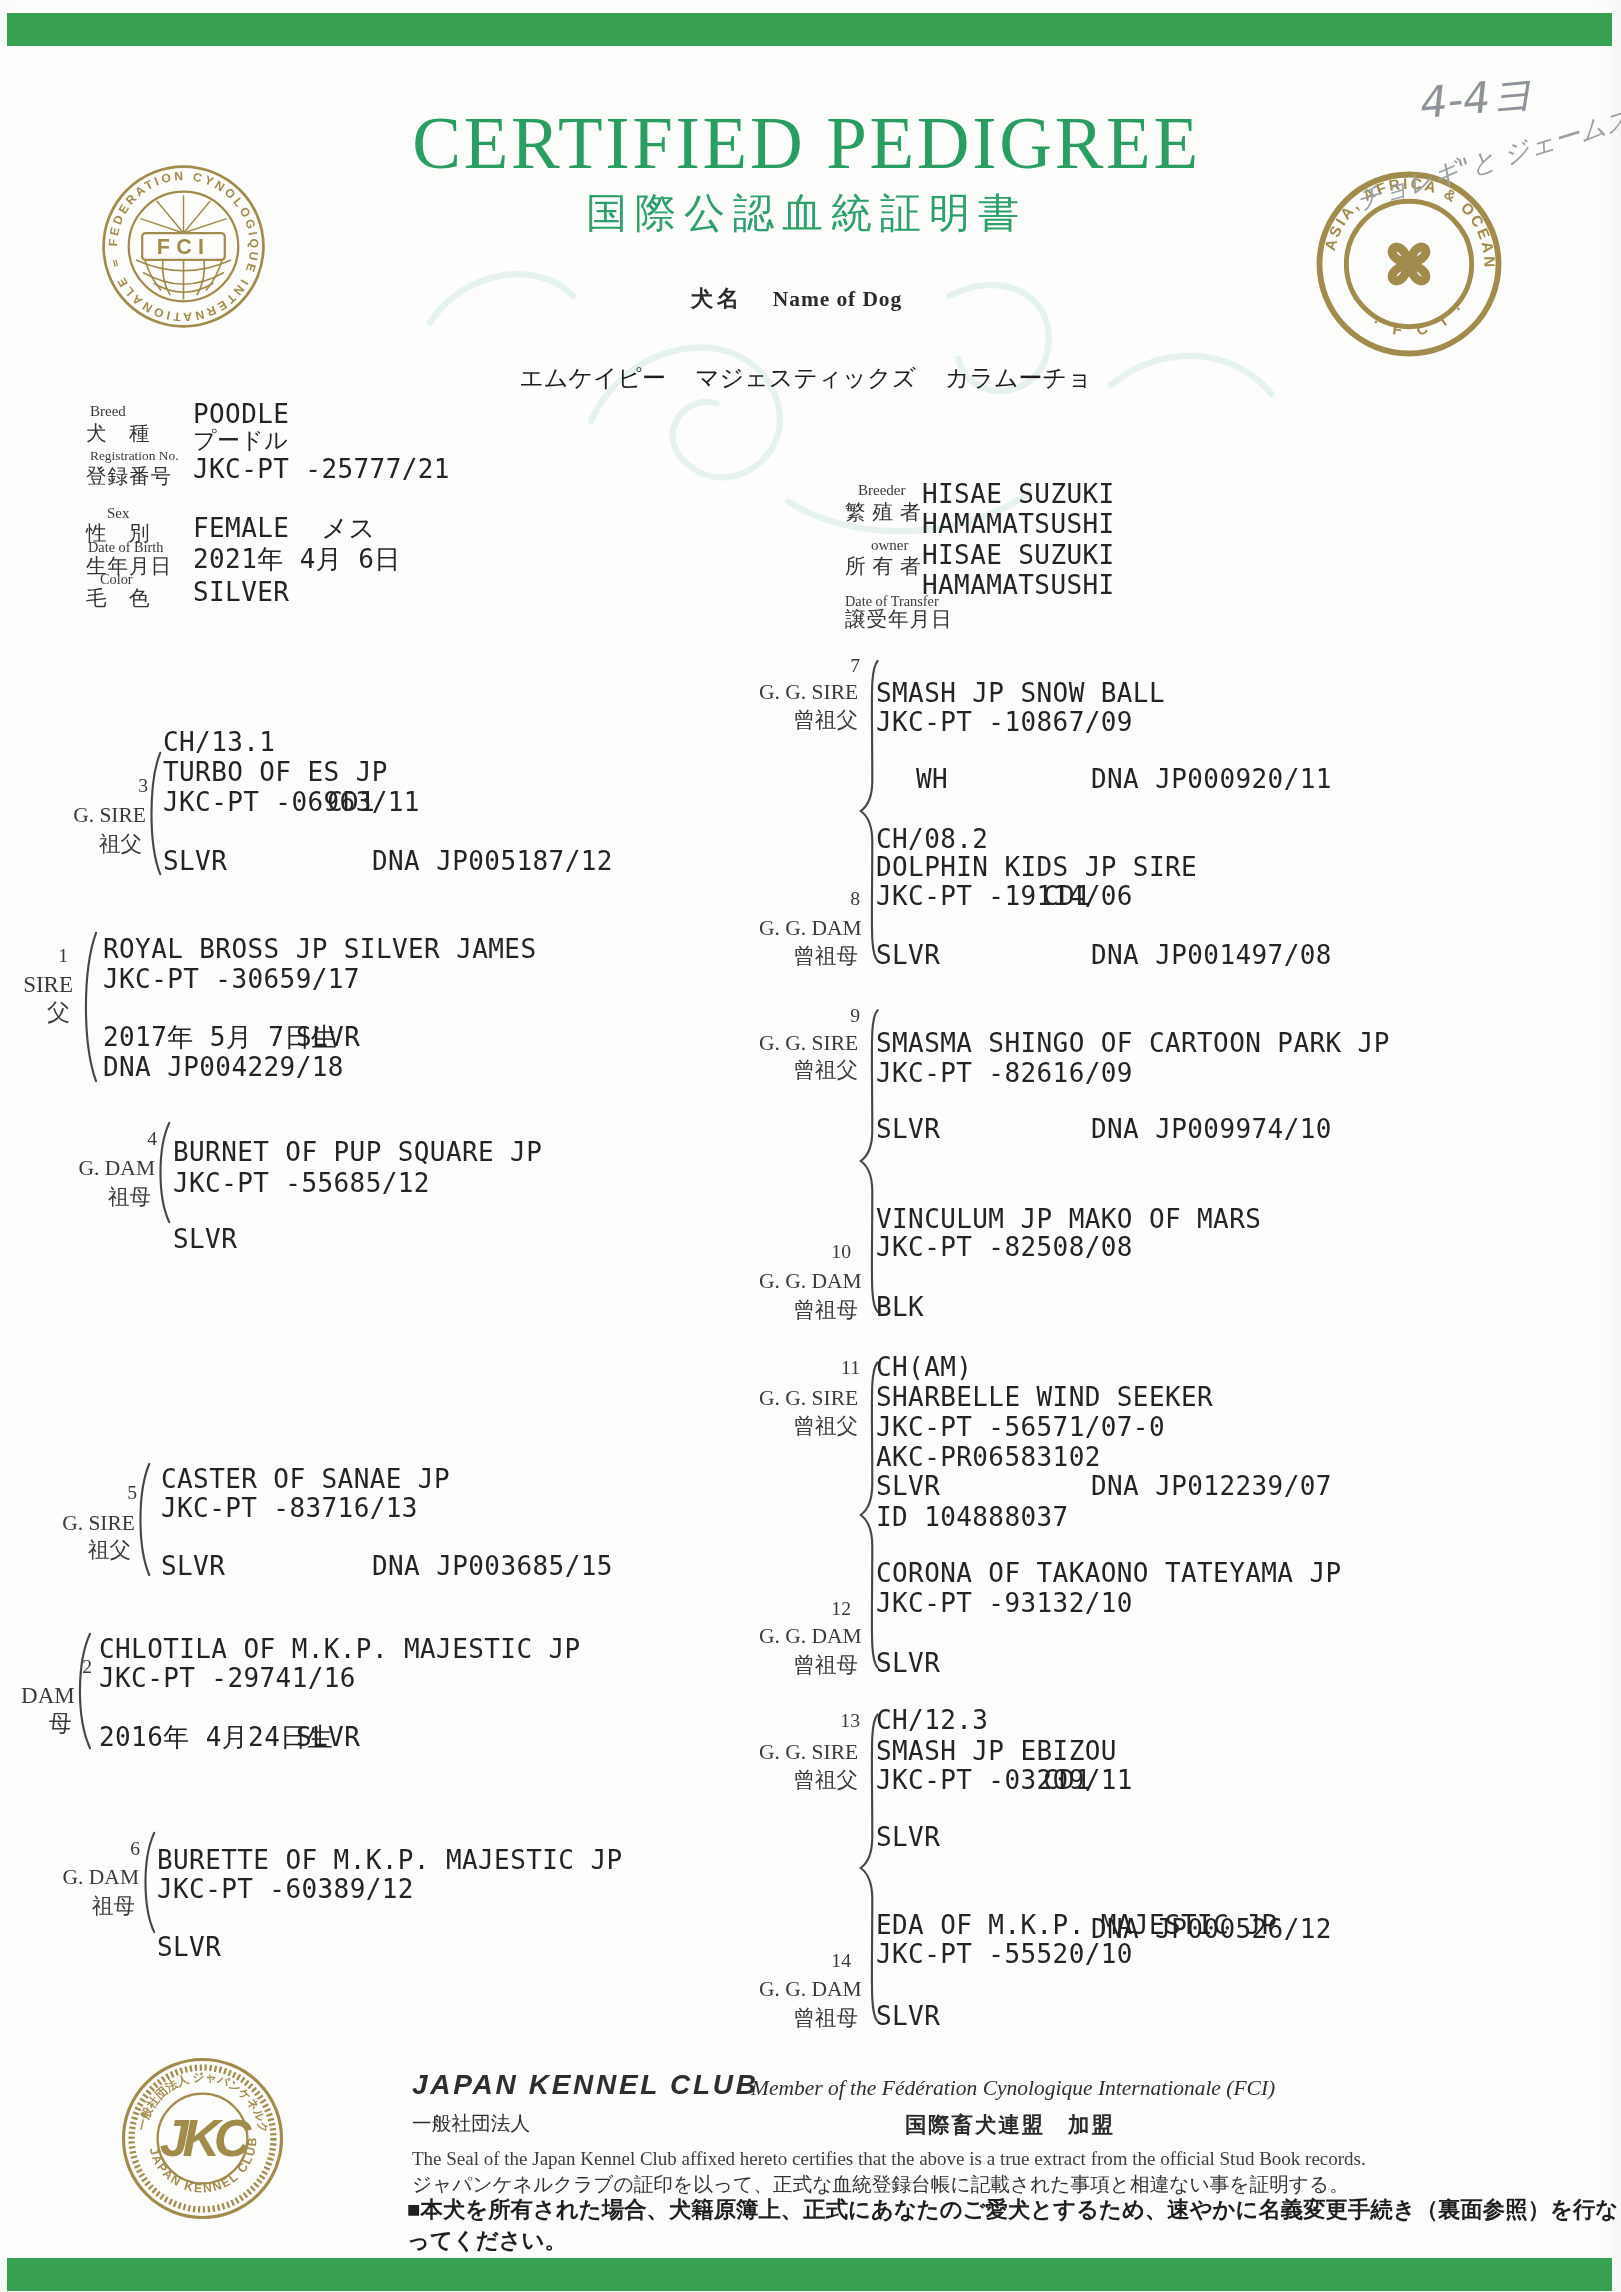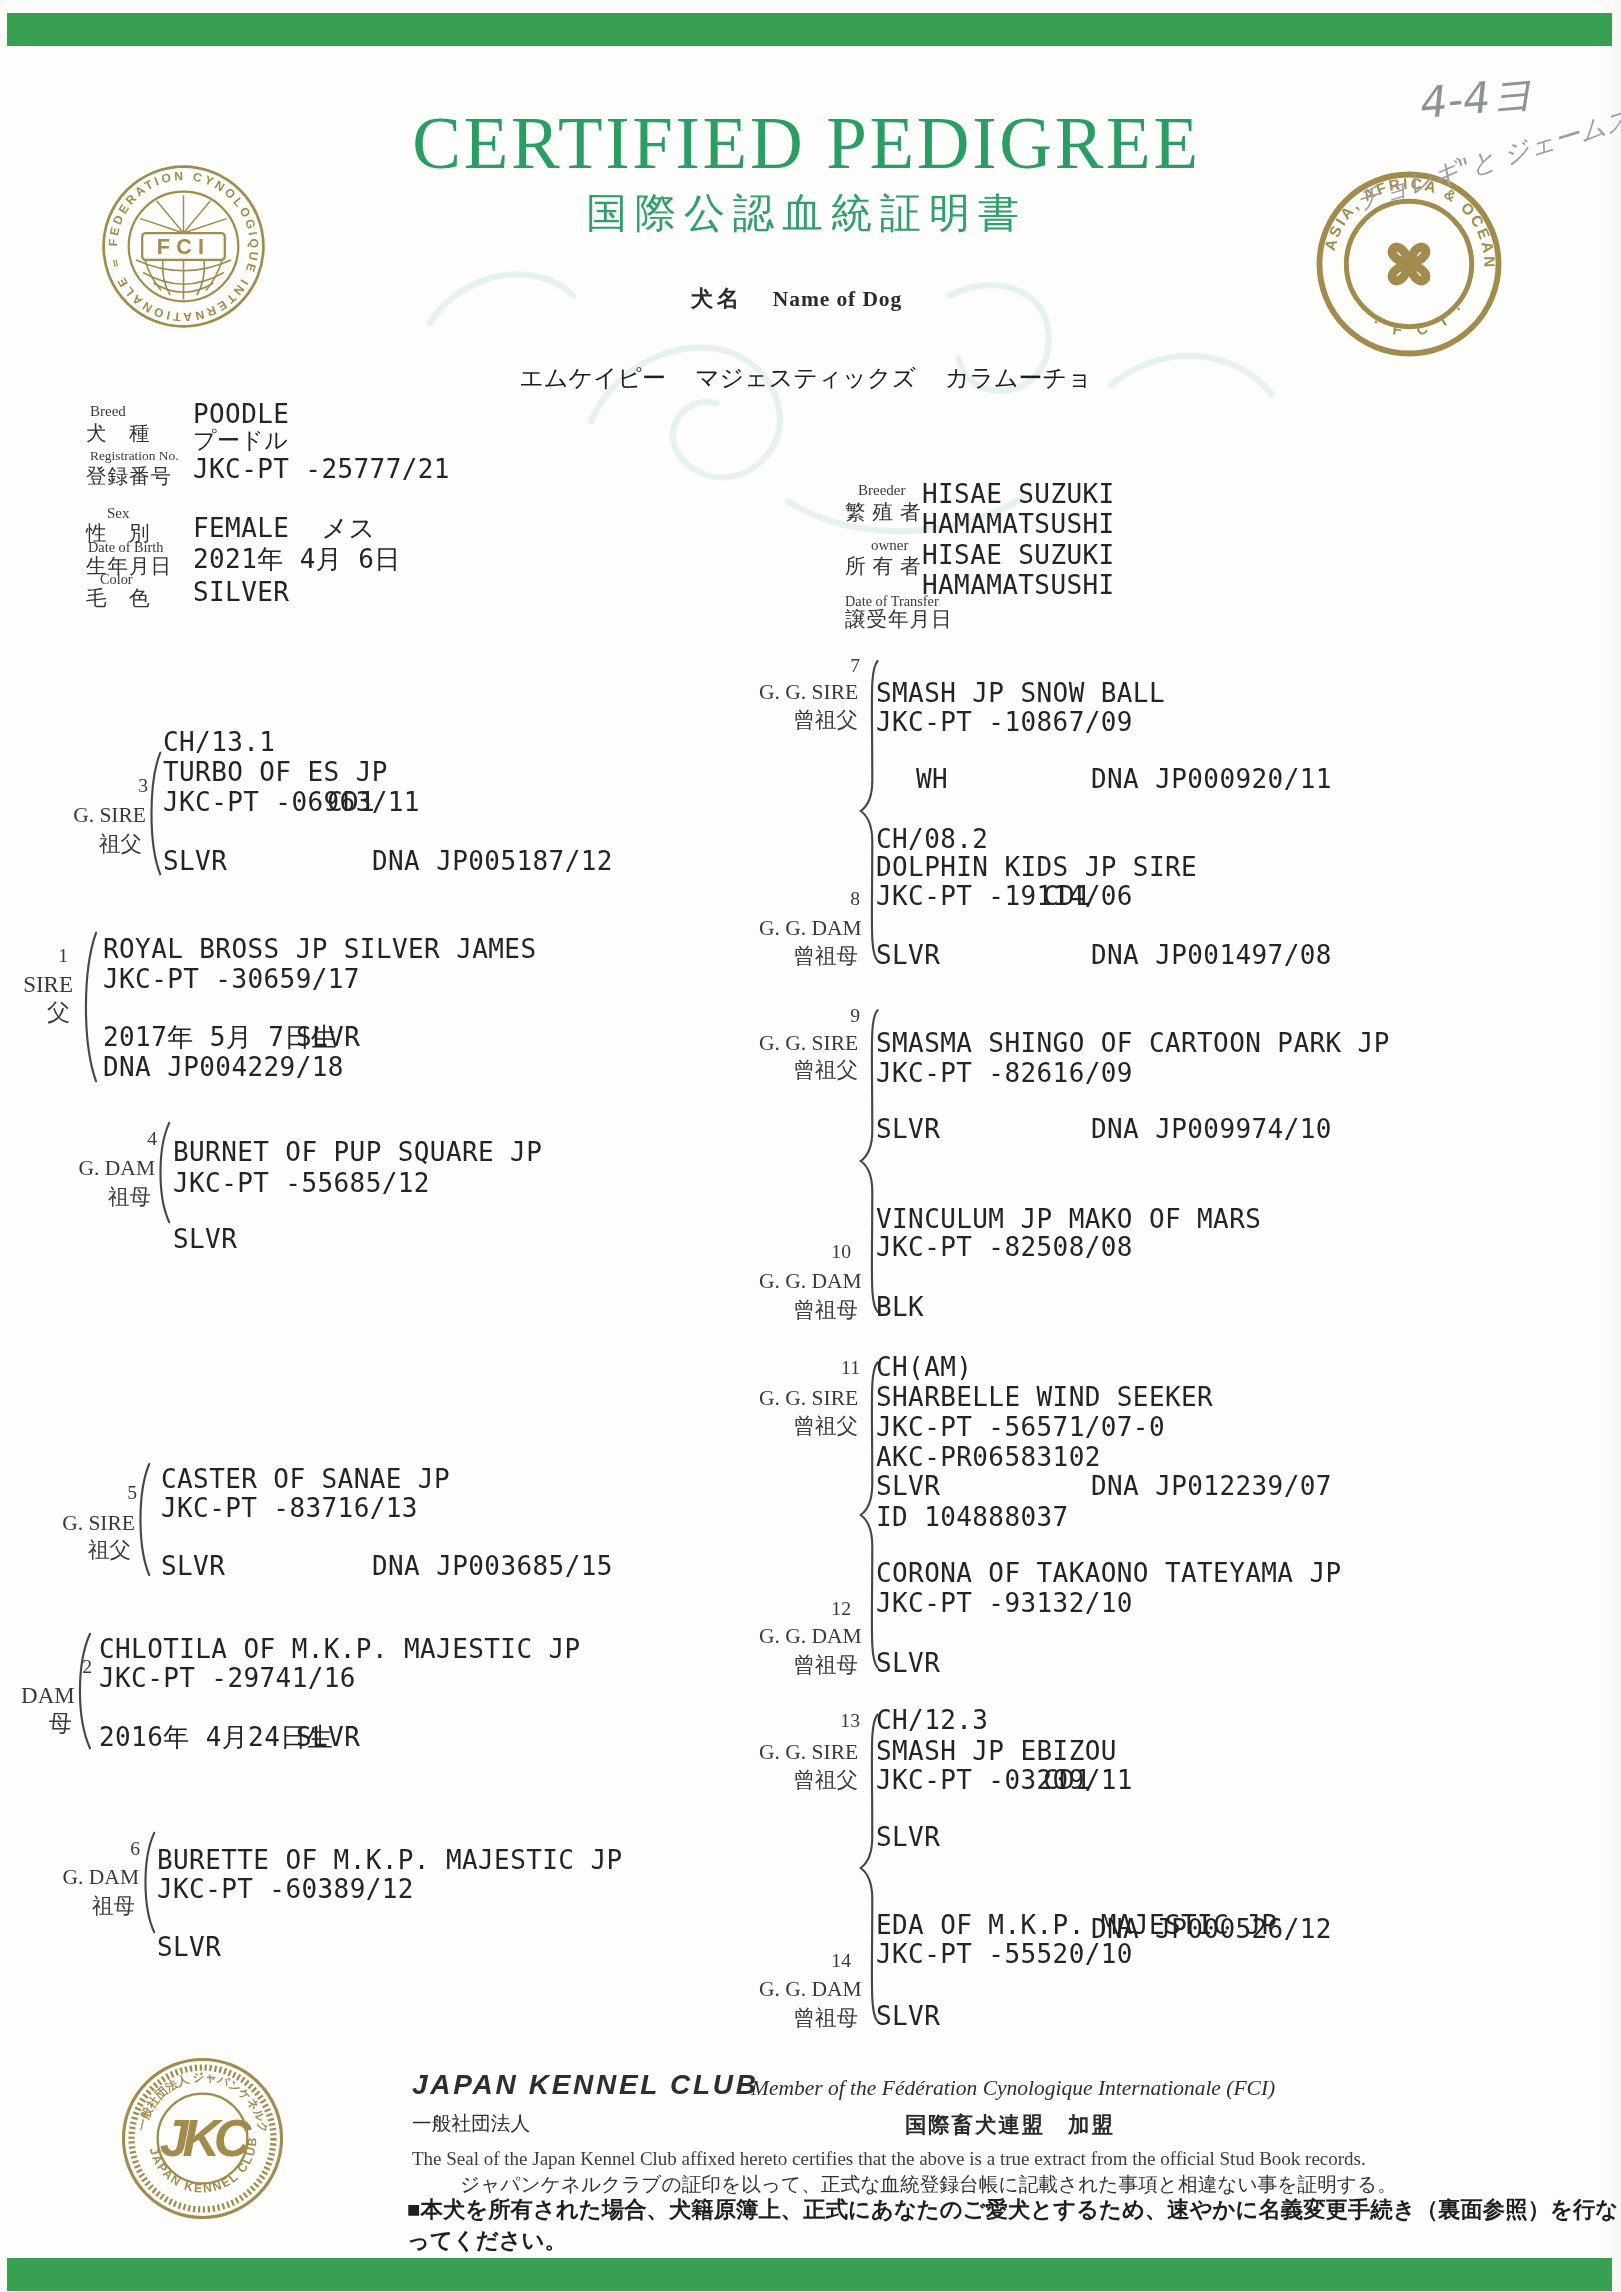--- a/index.html
+++ b/index.html
@@ -36,21 +36,21 @@
          transform:rotate(-17deg);font-family:"DejaVu Sans",sans-serif;font-style:italic;white-space:pre;}
   .brace{position:absolute;}
   .brace path{stroke:#474747;stroke-width:2.4;fill:none;stroke-linecap:round;}
   .footclub{position:absolute;left:412px;top:2069px;font-family:"Liberation Sans","DejaVu Sans",sans-serif;
          font-size:28px;font-weight:bold;font-style:italic;letter-spacing:2.7px;color:#2e2e2e;}
   .footmember{position:absolute;left:751px;top:2076px;font-size:21.5px;font-style:italic;color:#2e2e2e;white-space:pre;}
   .footcorp{position:absolute;left:412px;top:2110px;font-size:19.7px;color:#2e2e2e;}
   .footclubjp{position:absolute;left:527px;top:2097px;font-size:33px;font-weight:bold;color:#2b2b2b;letter-spacing:1.8px;}
   .footfci{position:absolute;left:905px;top:2110px;font-size:21.5px;font-weight:bold;color:#2b2b2b;letter-spacing:1.8px;}
   .footen{position:absolute;left:412px;top:2148px;font-size:19px;color:#3c3c3c;}
-  .footjp{position:absolute;left:412px;top:2171px;font-size:19.7px;color:#333;margin-left:48px;}
+  .footjp{position:absolute;left:412px;top:2171px;font-size:19.7px;color:#333;}
   .footnotice{position:absolute;left:407px;top:2194px;font-size:22.4px;font-weight:bold;color:#1f1f1f;}
   .gold{fill:#a18b4d;}
   .goldstroke{stroke:#a18b4d;fill:none;}
   svg text{font-family:"Liberation Sans","DejaVu Sans",sans-serif;}
 </style>
 </head>
 <body>
 
 <div class="page">
 

